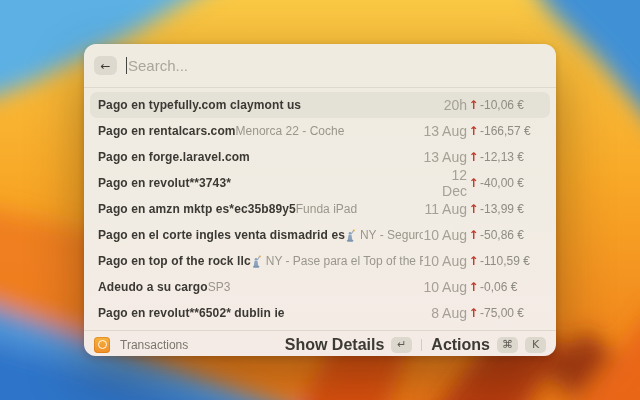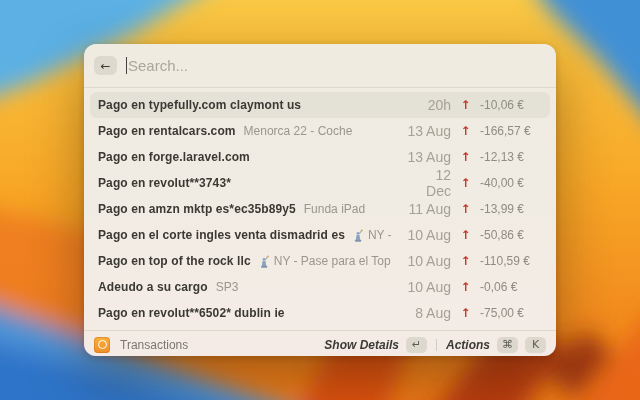--- a/index.html
+++ b/index.html
@@ -20,38 +20,38 @@
   }
   
   .searchbar{height:43px;flex:none;display:flex;align-items:center;padding:0 10px;gap:9px;border-bottom:1px solid #ded9cf;}
   .back-btn{width:23px;height:19px;border-radius:6px;background:#ddd9cf;display:flex;align-items:center;justify-content:center;
     font-size:12px;color:#3a3832;flex:none;font-family:"DejaVu Sans",sans-serif;}
   .search-field{display:flex;align-items:center;flex:1;height:100%;}
   .caret{width:1px;height:17px;background:#45433d;flex:none;}
   .placeholder{font-size:15px;color:#aaa69c;margin-left:1px;}
   
   .list{flex:1;padding:4px 6px;display:flex;flex-direction:column;}
-  .row{height:26px;flex:none;display:flex;align-items:center;padding:0 8px;border-radius:7px;gap:8px;}
+  .row{height:26px;flex:none;display:flex;align-items:center;padding:0 8px;border-radius:7px;}
   .row.selected{background:#e4e1d7;}
   .row .title{font-size:12px;font-weight:600;color:#3b3933;white-space:nowrap;flex:none;letter-spacing:.1px;}
   .row .subtitle{font-size:12px;color:#9a968c;white-space:nowrap;overflow:hidden;text-overflow:ellipsis;display:flex;align-items:center;gap:4px;}
   .row .spacer{flex:1;}
   .row .date{font-size:14px;color:#a5a197;width:44px;text-align:right;flex:none;}
   .row .arrow{font-size:12px;font-weight:700;color:#c23b2b;width:13px;text-align:center;flex:none;font-family:"DejaVu Sans",sans-serif;}
   .row .amount{font-size:12px;color:#8f8c83;width:62px;flex:none;}
   .liberty{display:inline-flex;flex:none;}
   
   .footer{height:27px;flex:none;display:flex;align-items:center;padding:0 10px;gap:10px;border-top:1px solid #ded9cf;}
   .app-icon{width:16px;height:16px;border-radius:4px;flex:none;
     background:linear-gradient(180deg,#f8b13f,#ef8e28);display:flex;align-items:center;justify-content:center;
     box-shadow:inset 0 0 0 1px rgba(200,110,20,.45);}
   .app-icon .ring{width:7px;height:7px;border:1.6px solid #fffdf6;border-radius:50%;}
   .footer-app-label{font-size:12px;color:#7a766d;}
   .footer-right{margin-left:auto;display:flex;align-items:center;gap:7px;}
-  .footer-action-label{font-size:12px;font-weight:600;color:#3c3a34;font-style:italic;}
+  .footer-action-label{font-size:16px;font-weight:600;color:#3c3a34;}
   .key-badge{background:#dcd8ce;border-radius:5px;min-width:13px;height:16px;padding:0 4px;
     display:flex;align-items:center;justify-content:center;font-size:11px;color:#5f5c55;
     font-family:"DejaVu Sans",sans-serif;}
   .footer-divider{width:1px;height:12px;background:#cfccc2;margin:0 2px;}
 </style>
 </head>
 <body>
 
 <svg class="wallpaper" width="640" height="400" viewBox="0 0 640 400" preserveAspectRatio="none" aria-hidden="true">
   <defs>

